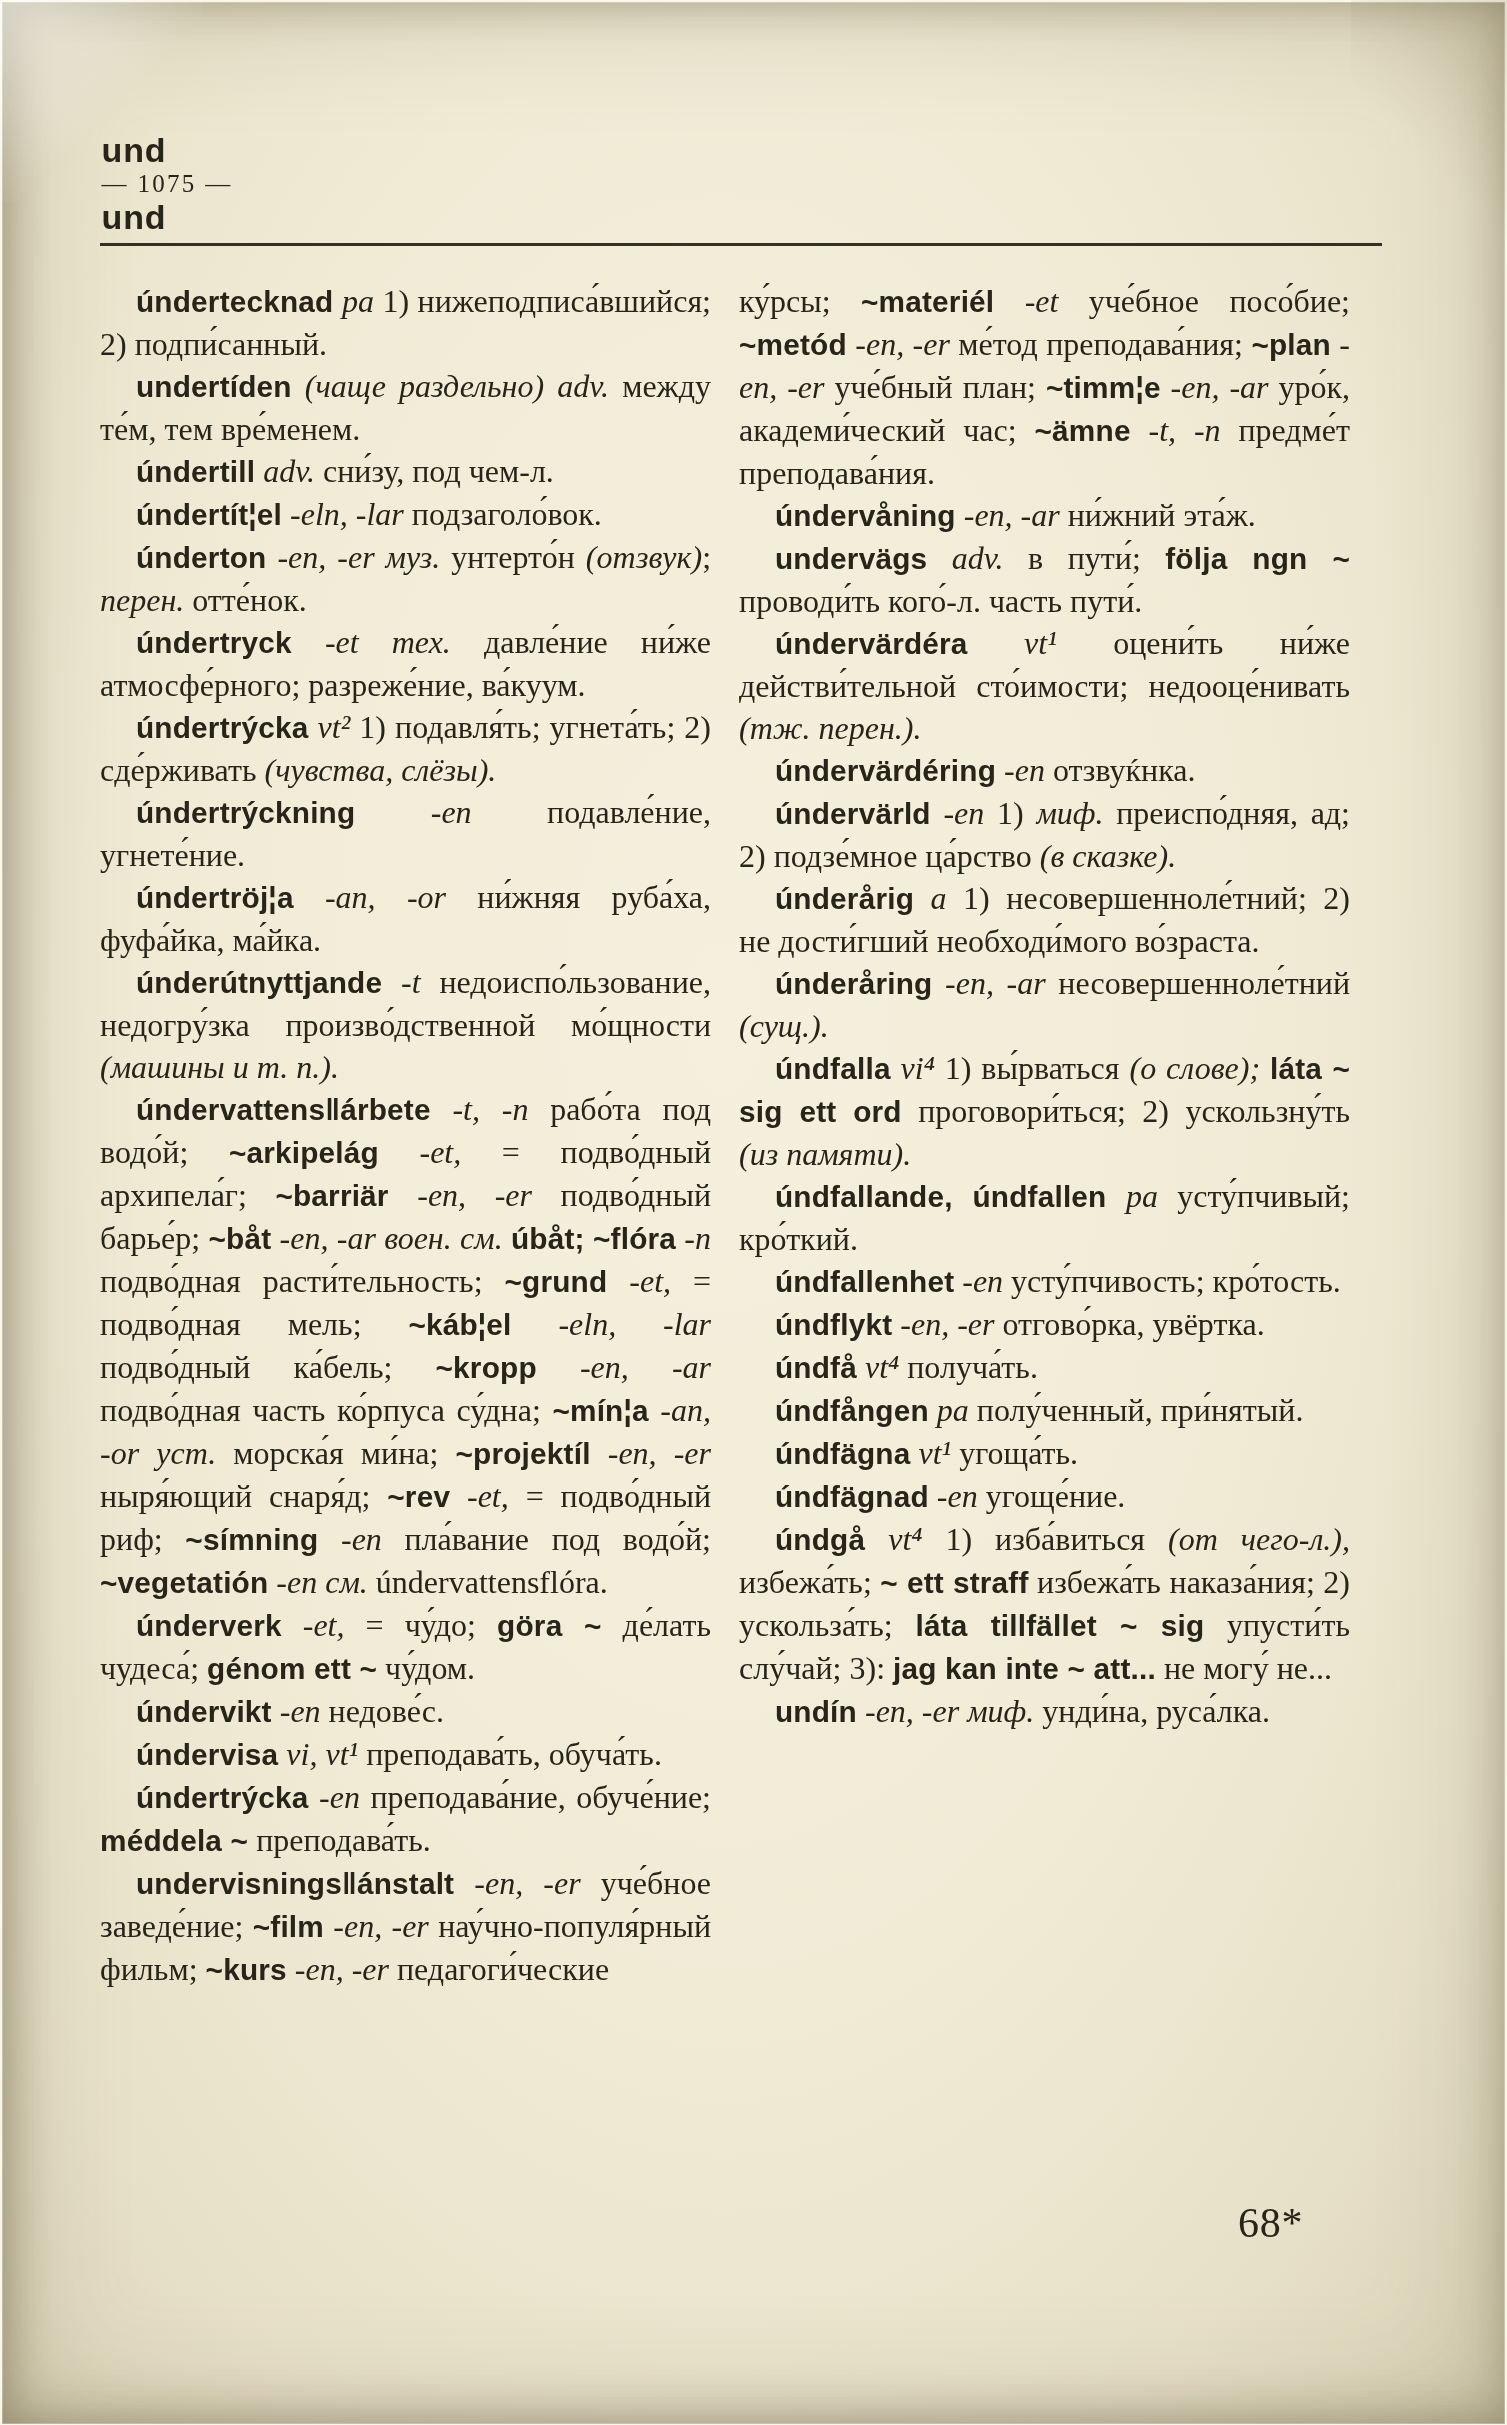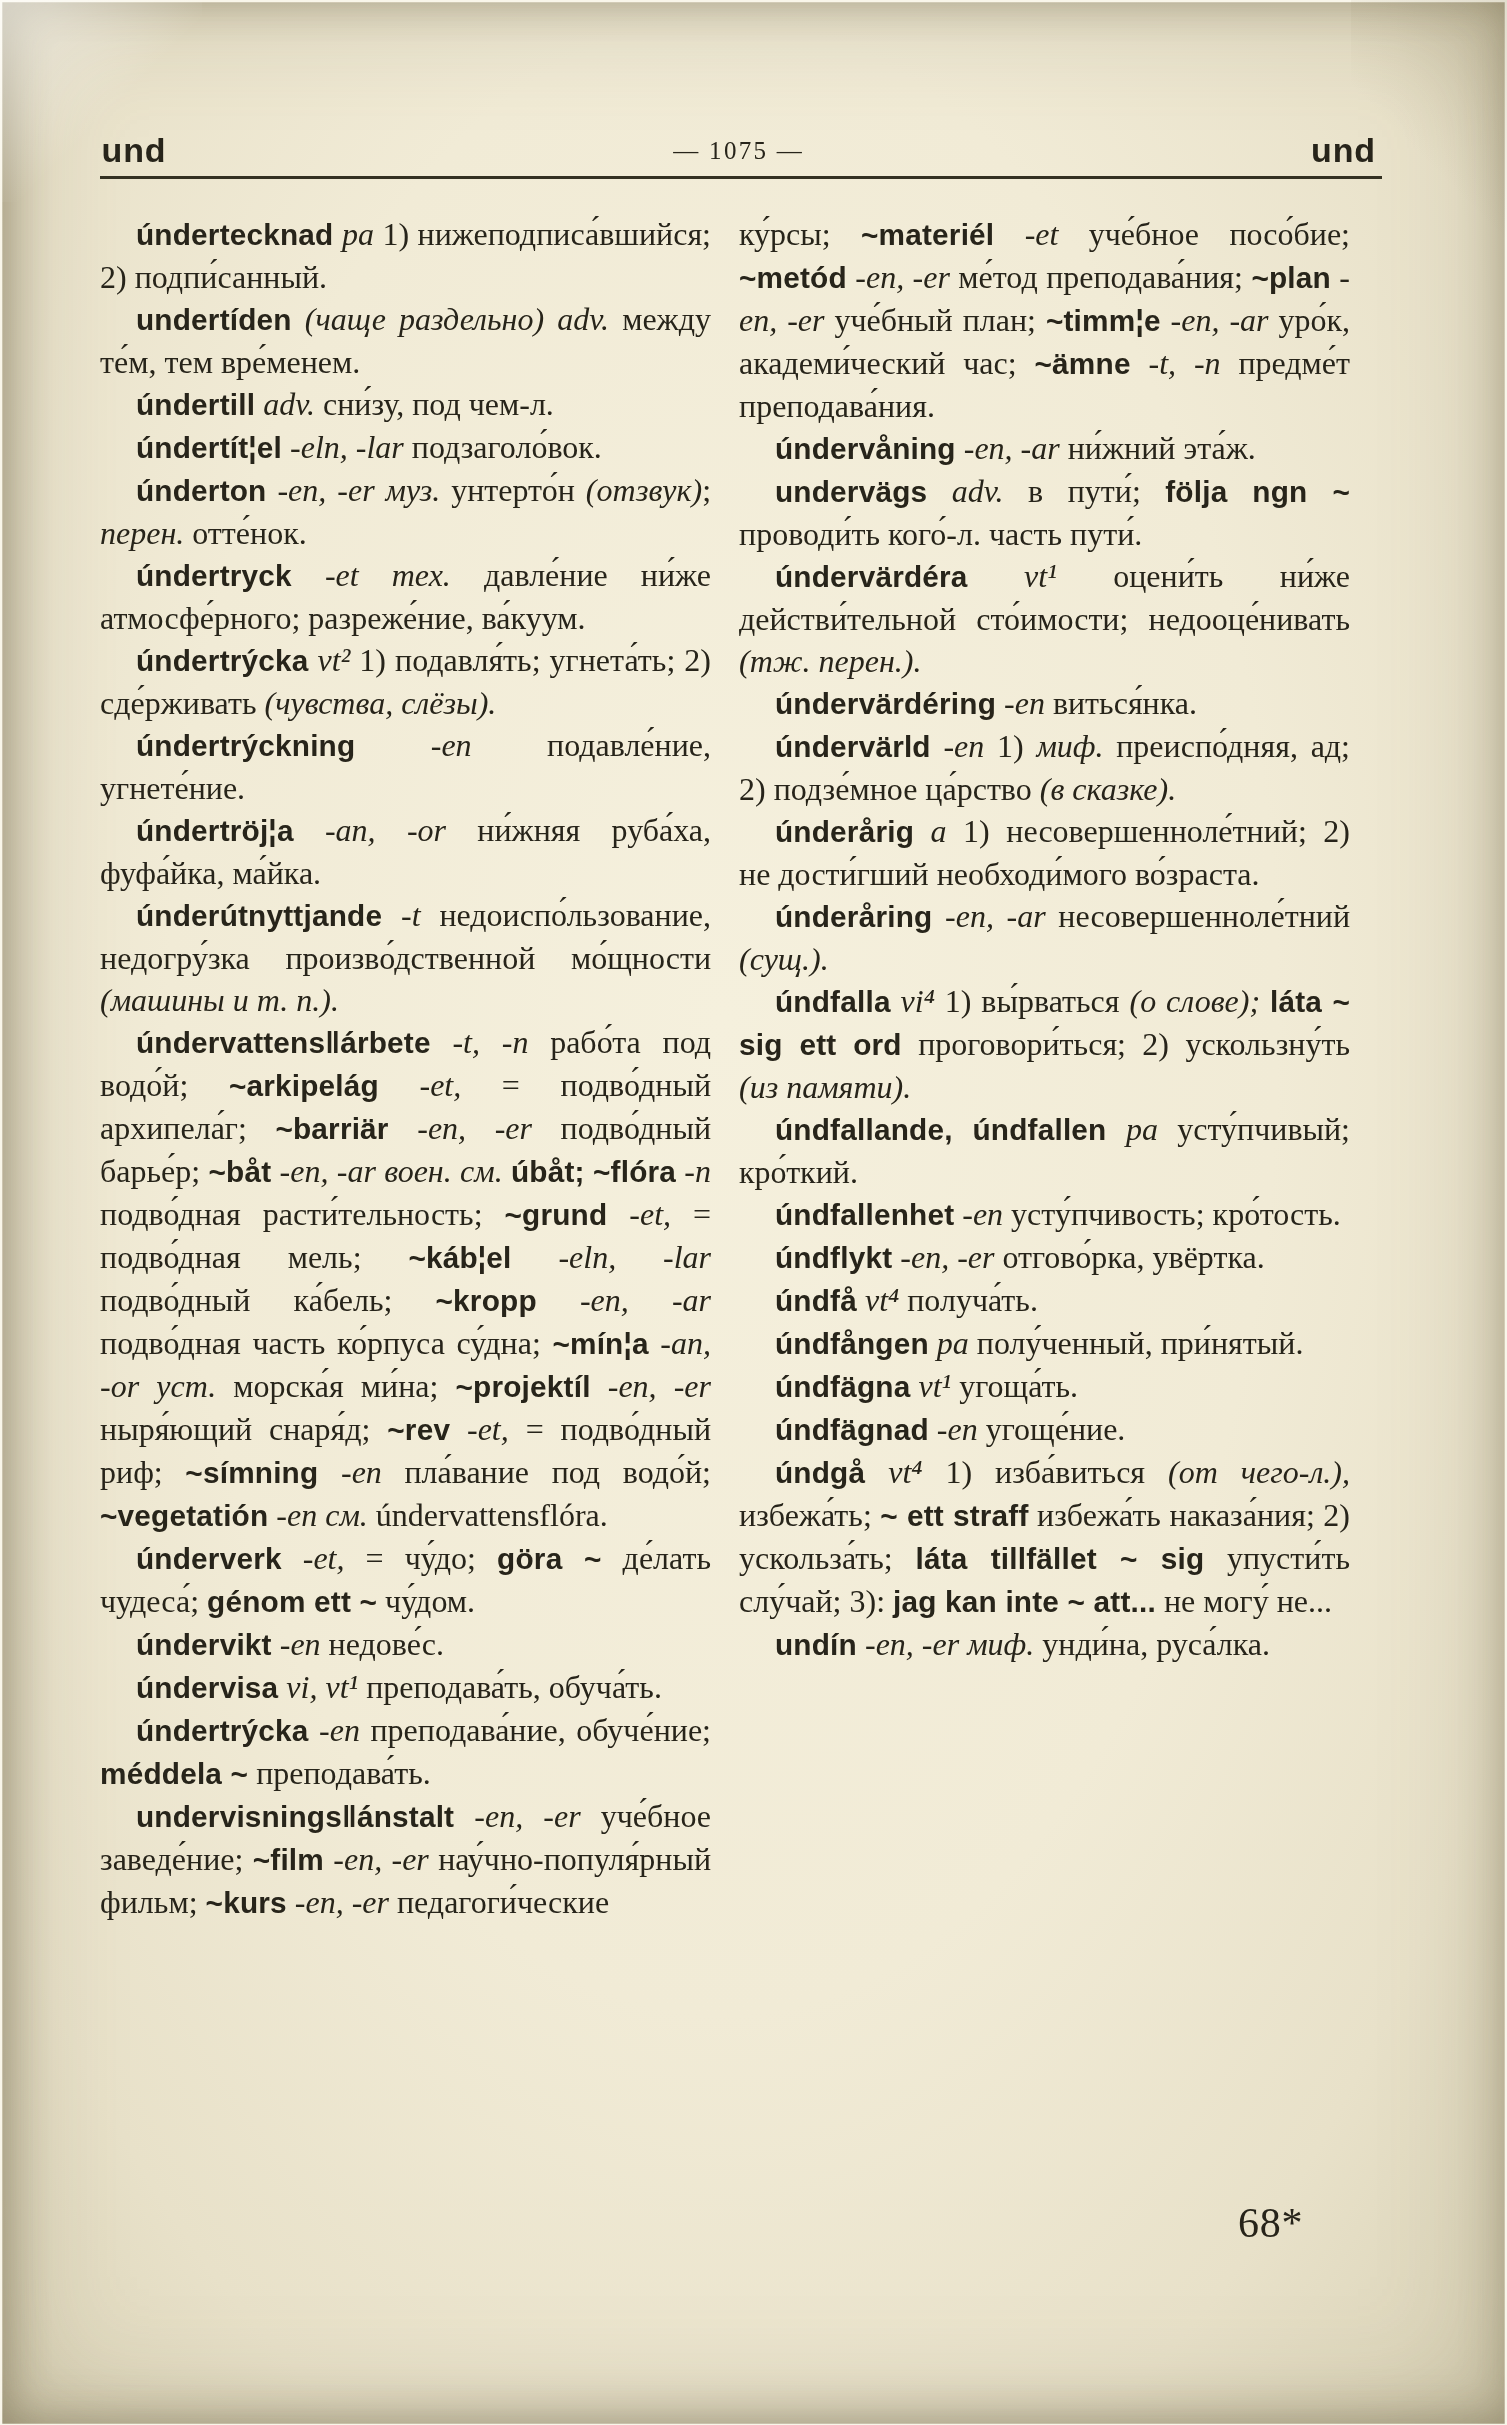--- a/index.html
+++ b/index.html
@@ -33,23 +33,24 @@
     width: 156px; height: 249px;
     background: linear-gradient(225deg, rgba(120,108,72,.18), rgba(120,108,72,0) 60%);
     pointer-events: none;
   }
   .content {
     position: absolute; left: 100px; top: 131px;
     width: 1282px;
   }
   .header {
     display: flex;
-    align-items: center;
+    align-items: flex-start;
     justify-content: space-between;
     padding: 0 6.2px 6.2px 1.6px;
+    flex-direction: column;
   }
   .guide {
     font-family: "Liberation Sans", sans-serif;
     font-weight: 700;
     font-size: 34px;
     letter-spacing: 0.8px;
   }
   .pageno {
     font-size: 25px;
     letter-spacing: 2.3px;
@@ -117,21 +118,21 @@
           <p class="entry"><span class="hw">úndervikt</span><span class="it"> -en</span><span class="ro"> недове́с.</span></p>
           <p class="entry"><span class="hw">úndervisa</span><span class="it"> vi, vt¹</span><span class="ro"> преподава́ть, обуча́ть.</span></p>
           <p class="entry"><span class="hw">úndertrýcka</span><span class="it"> -en</span><span class="ro"> преподава́ние, обуче́ние; </span><span class="hw">méddela ~</span><span class="ro"> преподава́ть.</span></p>
           <p class="entry"><span class="hw">undervisnings‖ánstalt</span><span class="it"> -en, -er</span><span class="ro"> уче́бное заведе́ние; </span><span class="hw">~film</span><span class="it"> -en, -er</span><span class="ro"> нау́чно-популя́рный фильм; </span><span class="hw">~kurs</span><span class="it"> -en, -er</span><span class="ro"> педагоги́ческие</span></p>
         </div>
       <div class="col">
           <p class="entry cont"><span class="ro">ку́рсы; </span><span class="hw">~materiél</span><span class="it"> -et</span><span class="ro"> уче́бное посо́бие; </span><span class="hw">~metód</span><span class="it"> -en, -er</span><span class="ro"> ме́тод преподава́ния; </span><span class="hw">~plan</span><span class="it"> -en, -er</span><span class="ro"> уче́бный план; </span><span class="hw">~timm¦e</span><span class="it"> -en, -ar</span><span class="ro"> уро́к, академи́ческий час; </span><span class="hw">~ämne</span><span class="it"> -t, -n</span><span class="ro"> предме́т преподава́ния.</span></p>
           <p class="entry"><span class="hw">úndervåning</span><span class="it"> -en, -ar</span><span class="ro"> ни́жний эта́ж.</span></p>
           <p class="entry"><span class="hw">undervägs</span><span class="it"> adv.</span><span class="ro"> в пути́; </span><span class="hw">följa ngn ~</span><span class="ro"> проводи́ть кого́-л. часть пути́.</span></p>
           <p class="entry"><span class="hw">úndervärdéra</span><span class="it"> vt¹</span><span class="ro"> оцени́ть ни́же действи́тельной сто́имости; недооце́нивать </span><span class="it">(тж. перен.).</span></p>
-          <p class="entry"><span class="hw">úndervärdéring</span><span class="it"> -en</span><span class="ro"> виться́нка.</span></p>
+          <p class="entry"><span class="hw">úndervärdéring</span><span class="it"> -en</span><span class="ro"> отзвуќнка.</span></p>
           <p class="entry"><span class="hw">úndervärld</span><span class="it"> -en</span><span class="ro"> 1) </span><span class="it">миф.</span><span class="ro"> преиспо́дняя, ад; 2) подзе́мное ца́рство </span><span class="it">(в сказке).</span></p>
           <p class="entry"><span class="hw">únderårig</span><span class="it"> a</span><span class="ro"> 1) несовершенноле́тний; 2) не дости́гший необходи́мого во́зраста.</span></p>
           <p class="entry"><span class="hw">únderåring</span><span class="it"> -en, -ar</span><span class="ro"> несовершенноле́тний </span><span class="it">(сущ.).</span></p>
           <p class="entry"><span class="hw">úndfalla</span><span class="it"> vi⁴</span><span class="ro"> 1) вы́рваться </span><span class="it">(о слове);</span><span class="ro"> </span><span class="hw">láta ~ sig ett ord</span><span class="ro"> проговори́ться; 2) ускользну́ть </span><span class="it">(из памяти).</span></p>
           <p class="entry"><span class="hw">úndfallande, úndfallen</span><span class="it"> pa</span><span class="ro"> усту́пчивый; кро́ткий.</span></p>
           <p class="entry"><span class="hw">úndfallenhet</span><span class="it"> -en</span><span class="ro"> усту́пчивость; кро́тость.</span></p>
           <p class="entry"><span class="hw">úndflykt</span><span class="it"> -en, -er</span><span class="ro"> отгово́рка, увёртка.</span></p>
           <p class="entry"><span class="hw">úndfå</span><span class="it"> vt⁴</span><span class="ro"> получа́ть.</span></p>
           <p class="entry"><span class="hw">úndfången</span><span class="it"> pa</span><span class="ro"> полу́ченный, при́нятый.</span></p>
           <p class="entry"><span class="hw">úndfägna</span><span class="it"> vt¹</span><span class="ro"> угоща́ть.</span></p>

